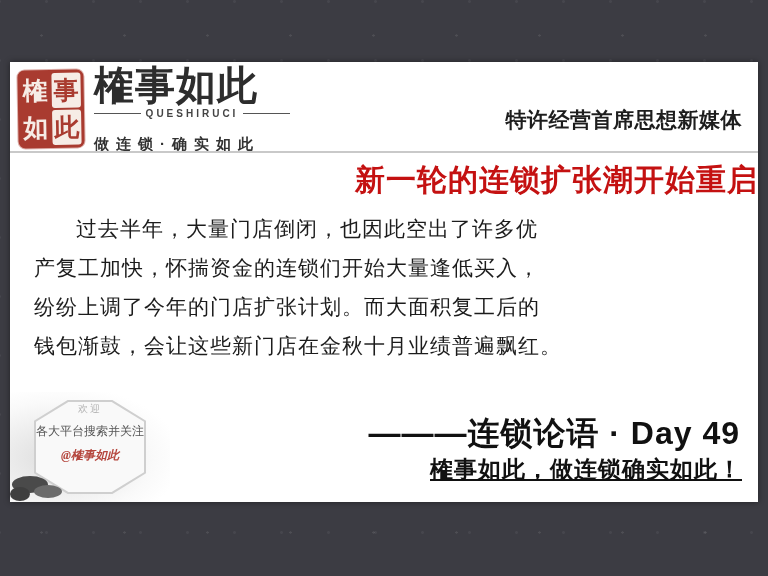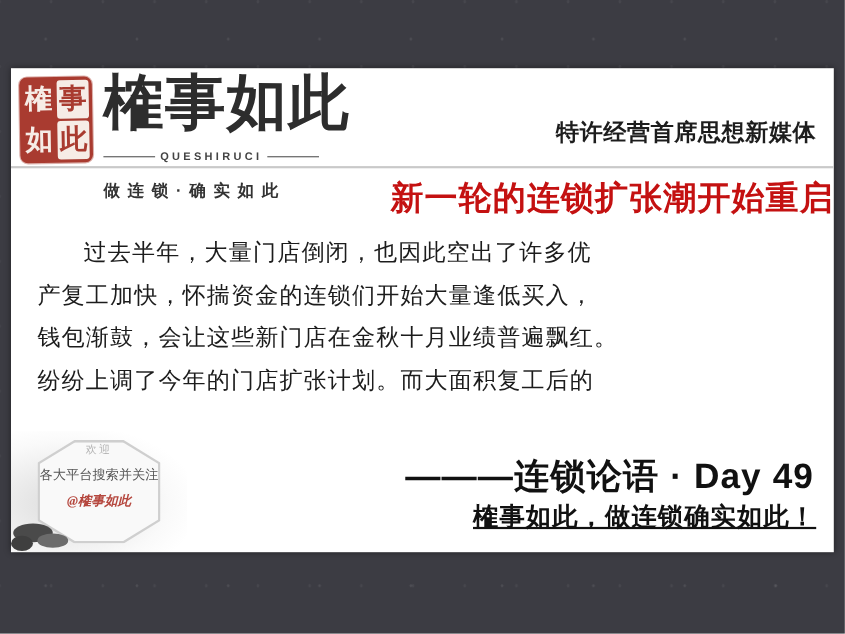--- a/index.html
+++ b/index.html
@@ -27,24 +27,24 @@
     transform:rotate(-1deg);
   }
   .seal span{
     display:flex;align-items:center;justify-content:center;
     font-family:"Liberation Serif", serif;font-weight:bold;font-size:25px;
     color:#f6ece6;line-height:1;
   }
   .seal span.carved{background:#f6ece6;color:#a93b30;border-radius:3px;}
   .brand-block{position:absolute;left:84px;top:2px;width:210px;}
   .brand-name{
-    font-family:"Liberation Serif", serif;font-weight:bold;font-size:55px;
+    font-family:"Liberation Serif", serif;font-weight:bold;font-size:40px;
     color:#2d2d2d;letter-spacing:1px;line-height:1.1;white-space:nowrap;
   }
-  .brand-en-row{display:flex;align-items:center;width:196px;margin-top:12px;text-align:right;}
+  .brand-en-row{display:flex;align-items:center;width:196px;margin-top:0;text-align:right;}
   .brand-en-row .rule{flex:1;height:1px;background:#555;}
   .brand-en{
     font-size:10px;letter-spacing:3px;color:#444;padding:0 5px;white-space:nowrap;font-weight:bold;
   }
   .brand-tagline{
     margin-top:16px;font-size:15px;font-weight:bold;color:#333;
     letter-spacing:7px;white-space:nowrap;
   }
   .header-slogan{
     position:absolute;right:16px;top:44px;
@@ -124,22 +124,22 @@
   </div>
 
   <div class="header-slogan">特许经营首席思想新媒体</div>
   <div class="header-rule"></div>
 
   <div class="article-title">新一轮的连锁扩张潮开始重启</div>
 
   <div class="body-text">
     <div class="line indent">过去半年，大量门店倒闭，也因此空出了许多优</div>
     <div class="line">产复工加快，怀揣资金的连锁们开始大量逢低买入，</div>
+    <div class="line">纷纷上调了今年的门店扩张计划。而大面积复工后的</div>
     <div class="line">钱包渐鼓，会让这些新门店在金秋十月业绩普遍飘红。</div>
-    <div class="line">纷纷上调了今年的门店扩张计划。而大面积复工后的</div>
   </div>
 
   <div class="wash"></div>
   <div class="octagon-outer">
     <div class="octagon-inner">
       <div class="wm-welcome">欢迎</div>
       <div class="wm-line">各大平台搜索并关注</div>
       <div class="wm-handle">@榷事如此</div>
     </div>
   </div>

